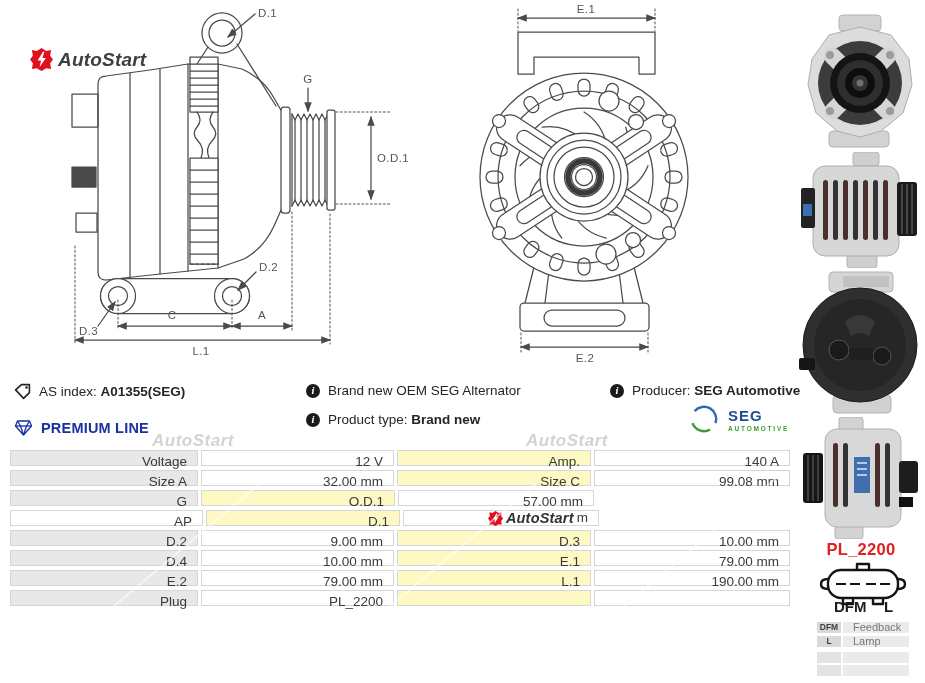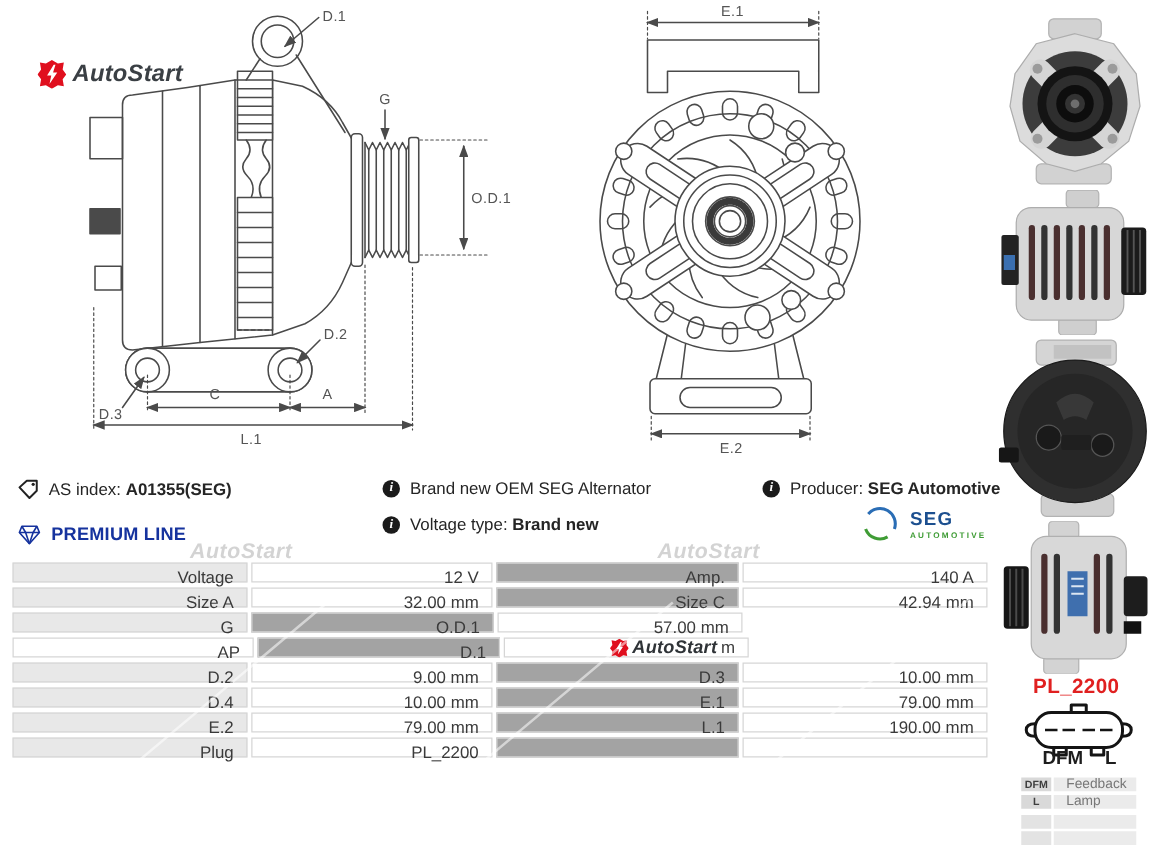--- a/index.html
+++ b/index.html
@@ -24,21 +24,21 @@
   .seg{position:absolute;left:688px;top:403px;display:flex;align-items:center;gap:8px;z-index:3;}
   .seg .nm{font-size:15px;font-weight:bold;color:#1c4f8f;letter-spacing:1px;line-height:18px;}
   .seg .tg{font-size:6.5px;font-weight:bold;color:#3f9c35;letter-spacing:1.8px;}
   
   .spec{position:absolute;left:10px;top:450px;width:780px;z-index:2;}
   .srow{display:flex;gap:3px;margin-bottom:4px;}
   .cell{height:16px;line-height:22px;box-sizing:border-box;font-size:13.5px;color:#3a3a3a;
         text-align:right;padding-right:10px;border:1px solid #d6d6d6;}
   .c-lab{background:#e8e8e8;width:188px;}
   .c-val{background:#fff;width:193px;}
-  .c-lab2{background:#a3a3a3;width:194px;}
+  .c-lab2{background:#fef9c3;width:194px;}
   .c-val2{background:#fff;width:196px;padding-left:16px;}
   .wm-cell{display:flex;justify-content:flex-end;align-items:center;gap:3px;}
   .wm-mini{font-size:14.5px;font-weight:bold;font-style:italic;color:#2f3337;letter-spacing:.2px;}
   
   .photo{position:absolute;z-index:2;}
   .plcode{position:absolute;left:800px;top:540px;width:122px;text-align:center;z-index:2;
           font-size:16.5px;font-weight:bold;color:#e02020;letter-spacing:.3px;}
   .pin{position:absolute;top:598px;font-size:15px;font-weight:bold;color:#1d1d1d;z-index:2;}
   .legend{position:absolute;left:817px;top:622px;z-index:2;}
   .lrow{display:flex;gap:2px;margin-bottom:2.5px;}
@@ -229,21 +229,21 @@
     <span class="premium">PREMIUM LINE</span>
   </div>
 
   <div class="inforow" style="left:306px;top:383px">
     <span class="iicon">i</span>
     <span>Brand new OEM SEG Alternator</span>
   </div>
 
   <div class="inforow" style="left:306px;top:412px">
     <span class="iicon">i</span>
-    <span><span>Voltage type:</span>
+    <span><span>Product type:</span>
     <b>Brand new</b></span>
   </div>
 
   <div class="inforow" style="left:610px;top:383px">
     <span class="iicon">i</span>
     <span><span>Producer:</span>
     <b>SEG Automotive</b></span>
   </div>
 
   <div class="seg">
@@ -261,21 +261,21 @@
     <div class="srow">
       <div class="cell c-lab">Voltage</div>
       <div class="cell c-val">12 V</div>
       <div class="cell c-lab2">Amp.</div>
       <div class="cell c-val2">140 A</div>
     </div>
     <div class="srow">
       <div class="cell c-lab">Size A</div>
       <div class="cell c-val">32.00 mm</div>
       <div class="cell c-lab2">Size C</div>
-      <div class="cell c-val2">42.94 mm</div>
+      <div class="cell c-val2">99.08 mm</div>
     </div>
     <div class="srow">
       <div class="cell c-lab">G</div>
       <div class="cell c-lab2">O.D.1</div>
       <div class="cell c-val2">57.00 mm</div>
     </div>
     <div class="srow">
       <div class="cell c-val">AP</div>
       <div class="cell c-lab2">D.1</div>
       <div class="cell c-val2 wm-cell">

